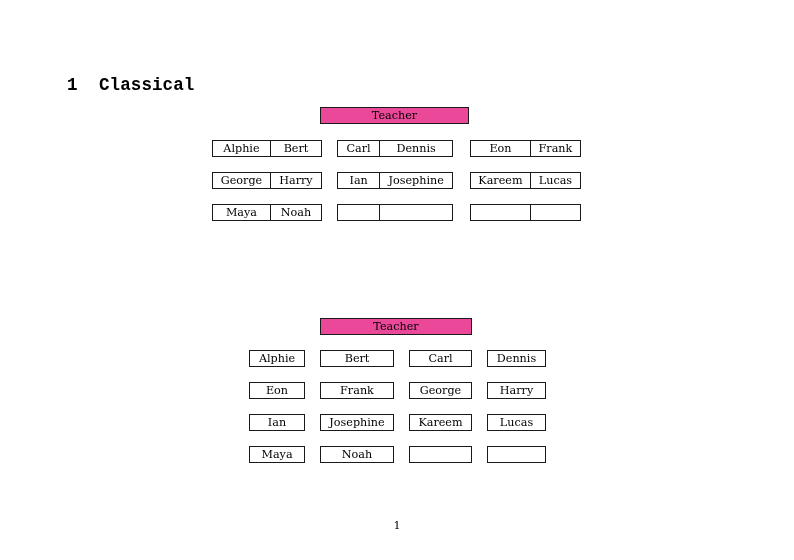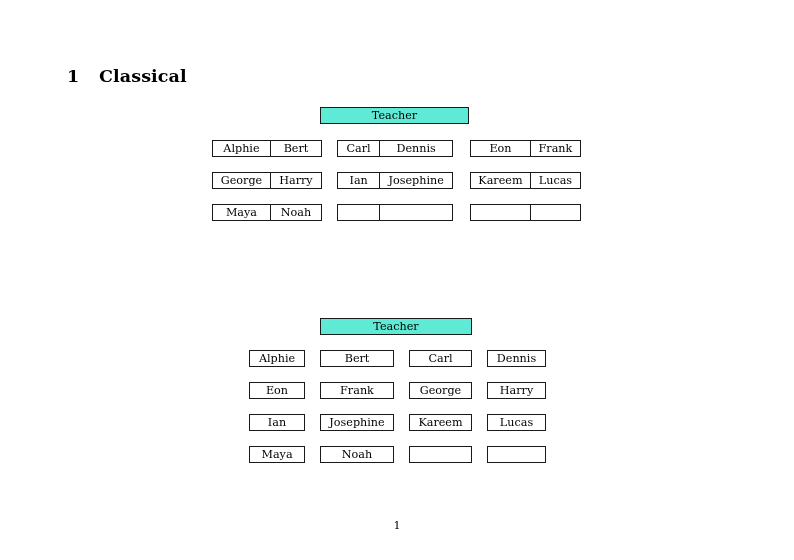--- a/index.html
+++ b/index.html
@@ -29,21 +29,21 @@
     letter-spacing: 0.1px;
     white-space: nowrap;
   }
   .section-heading .sec-num {
     display: inline-block;
     width: 32px;
   }
   .section-heading .sec-title {
     display: inline-block;
   }
-  #sec1-heading { left: 67px; top: 66px; }
+  #sec1-heading { left: 67px; top: 75px; font-family: Liberation Mono, monospace; }
   #sec2-heading { left: 67px; top: 275px; }
 
   
   .bx {
     position: absolute;
     box-sizing: border-box;
     border: 1px solid #1a1a1a;
     background: #ffffff;
     height: 17px;
     font-size: 11.2px;
@@ -75,21 +75,21 @@
     justify-content: center;
   }
   .pair .cell.right-cell {
     border-left: 1px solid #1a1a1a;
   }
 
   .teacher-box {
     position: absolute;
     box-sizing: border-box;
     border: 1px solid #1a1a1a;
-    background: #5eead4;
+    background: #ec4899;
     height: 17px;
     font-size: 11.2px;
     line-height: 15px;
     text-align: center;
     white-space: nowrap;
   }
 
   
   #page-number {
     position: absolute;

